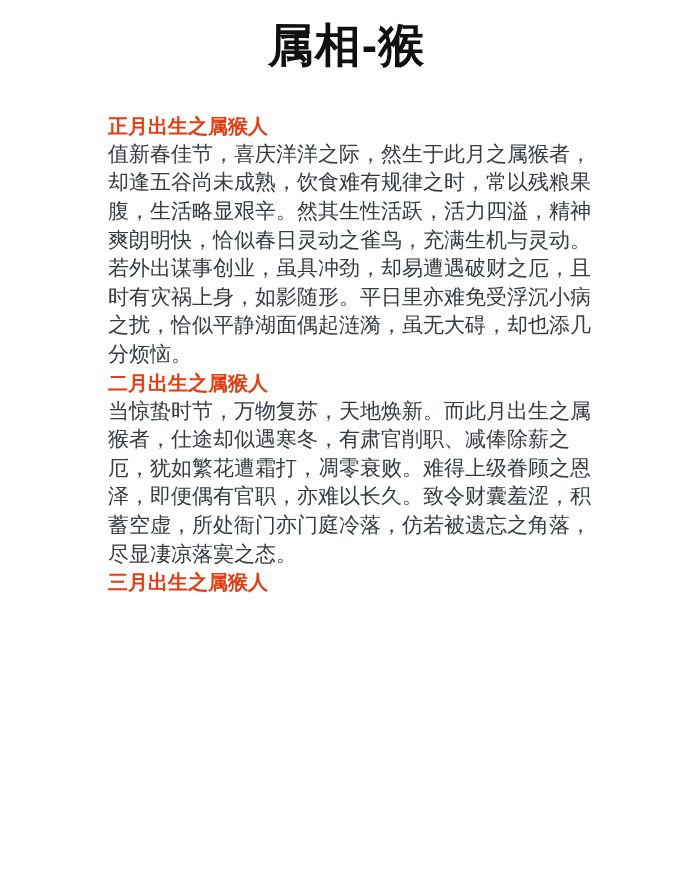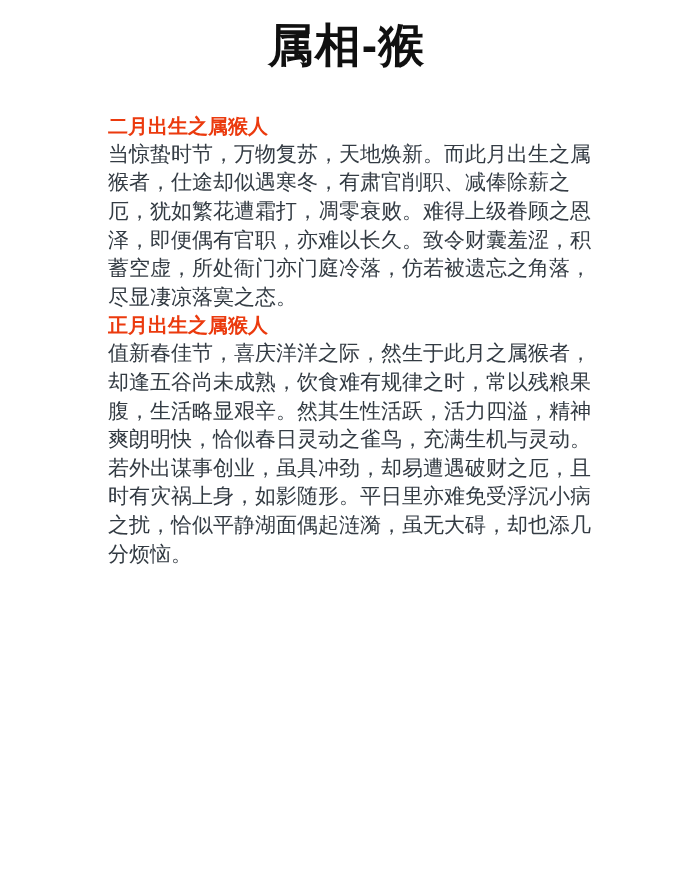--- a/index.html
+++ b/index.html
@@ -53,26 +53,27 @@
 </head>
 <body>
 
 <div class="page">
 
   <h1 class="page-title">属相-猴</h1>
 
   <div class="content">
 
     <section>
+      <h2 class="section-heading">正月出生之属猴人</h2>
+      <p class="section-body">值新春佳节，喜庆洋洋之际，然生于此月之属猴者，却逢五谷尚未成熟，饮食难有规律之时，常以残粮果腹，生活略显艰辛。然其生性活跃，活力四溢，精神爽朗明快，恰似春日灵动之雀鸟，充满生机与灵动。若外出谋事创业，虽具冲劲，却易遭遇破财之厄，且时有灾祸上身，如影随形。平日里亦难免受浮沉小病之扰，恰似平静湖面偶起涟漪，虽无大碍，却也添几分烦恼。</p>
+    </section>
+
+    <section>
       <h2 class="section-heading">二月出生之属猴人</h2>
       <p class="section-body">当惊蛰时节，万物复苏，天地焕新。而此月出生之属猴者，仕途却似遇寒冬，有肃官削职、减俸除薪之厄，犹如繁花遭霜打，凋零衰败。难得上级眷顾之恩泽，即便偶有官职，亦难以长久。致令财囊羞涩，积蓄空虚，所处衙门亦门庭冷落，仿若被遗忘之角落，尽显凄凉落寞之态。</p>
     </section>
 
     <section>
-      <h2 class="section-heading">正月出生之属猴人</h2>
-      <p class="section-body">值新春佳节，喜庆洋洋之际，然生于此月之属猴者，却逢五谷尚未成熟，饮食难有规律之时，常以残粮果腹，生活略显艰辛。然其生性活跃，活力四溢，精神爽朗明快，恰似春日灵动之雀鸟，充满生机与灵动。若外出谋事创业，虽具冲劲，却易遭遇破财之厄，且时有灾祸上身，如影随形。平日里亦难免受浮沉小病之扰，恰似平静湖面偶起涟漪，虽无大碍，却也添几分烦恼。</p>
-    </section>
-
-    <section>
+      <h2 class="section-heading">三月出生之属猴人</h2>
     </section>
 
   </div>
 </div>
 
 </body></html>

